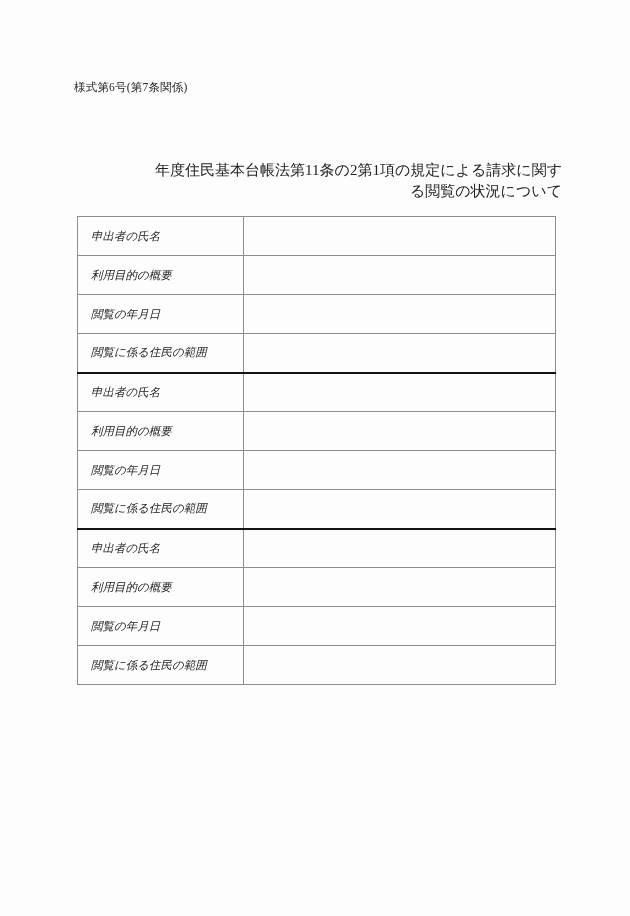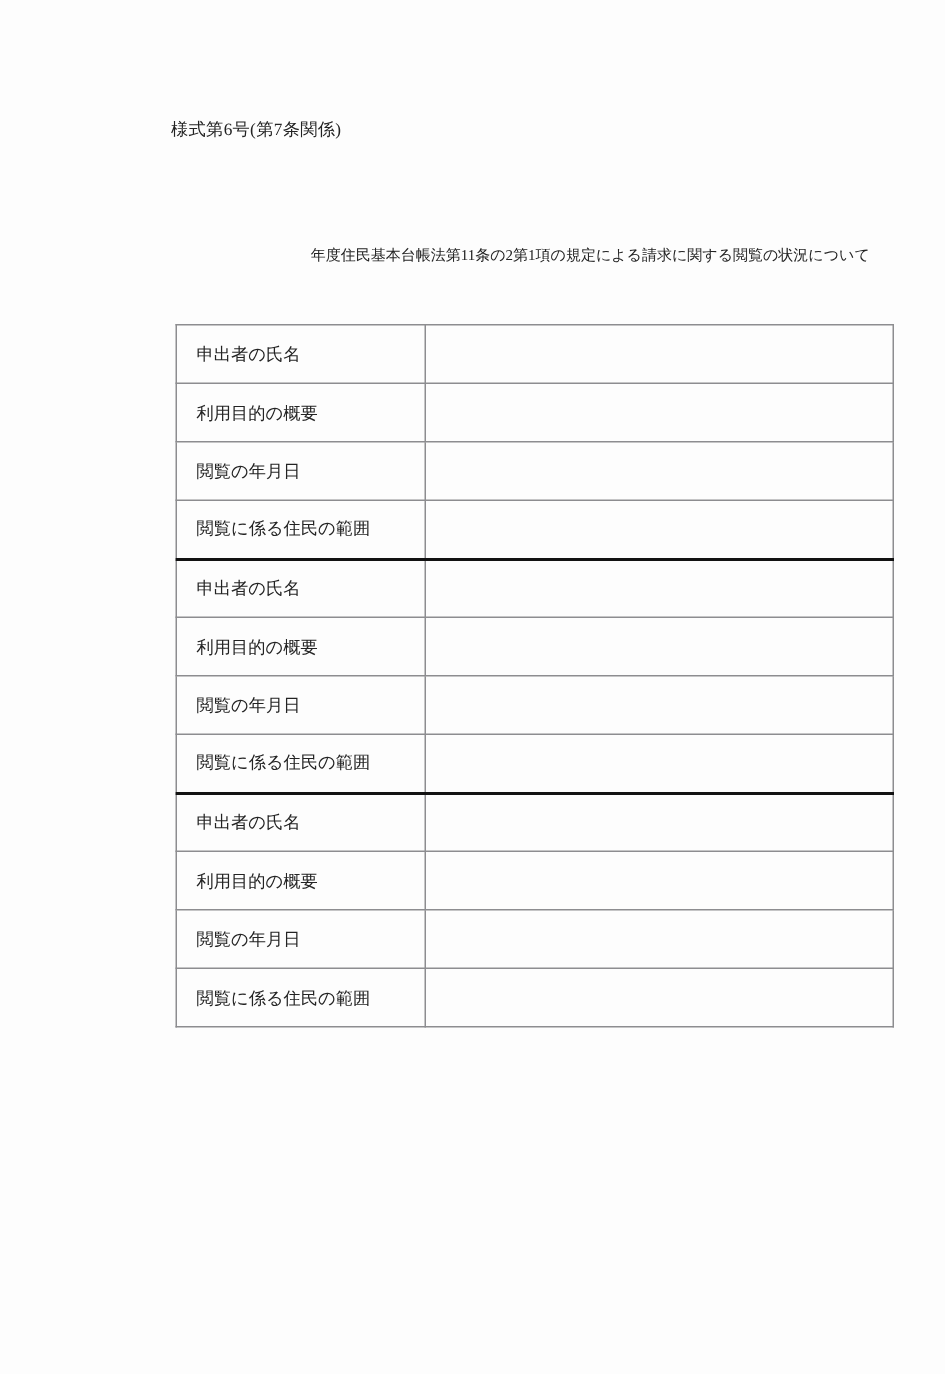--- a/index.html
+++ b/index.html
@@ -13,21 +13,20 @@
     background: #fdfdfd;
     font-family: "Liberation Serif", "DejaVu Serif", serif;
     color: #2b2b2b;
     position: relative;
     overflow: hidden;
   }
 
   .page {
     position: absolute;
     inset: 0;
-    margin-left: 40px;
   }
 
   
   .form-number {
     position: absolute;
     left: 74px;
     top: 79px;
     font-size: 11.5px;
     line-height: 1.4;
     letter-spacing: 0.2px;
@@ -48,24 +47,24 @@
     color: #232323;
     white-space: nowrap;
   }
 
   
   .intro {
     position: absolute;
     left: 77px;
     top: 160px;
     width: 485px;
-    font-size: 10px;
+    font-size: 15px;
     line-height: 21px;
     color: #232323;
-    text-align: center;
+    text-align: right;
     font-family: Liberation Serif, serif;
   }
   .intro .lead-space {
     display: inline-block;
     width: 68px;
   }
 
   
   .form-table {
     position: absolute;
@@ -79,20 +78,21 @@
   .form-table col.value-col { width: 312px; }
 
   .form-table td {
     height: 39px;
     box-sizing: border-box;
     border: 1px solid #8d8d90;
     font-size: 11.5px;
     color: #232323;
     vertical-align: middle;
     padding: 0;
+    font-style: italic;
   }
   .form-table td.label {
     padding-left: 13px;
     white-space: nowrap;
   }
   .form-table td.value {
     background: #fdfdfd;
   }
 
   

